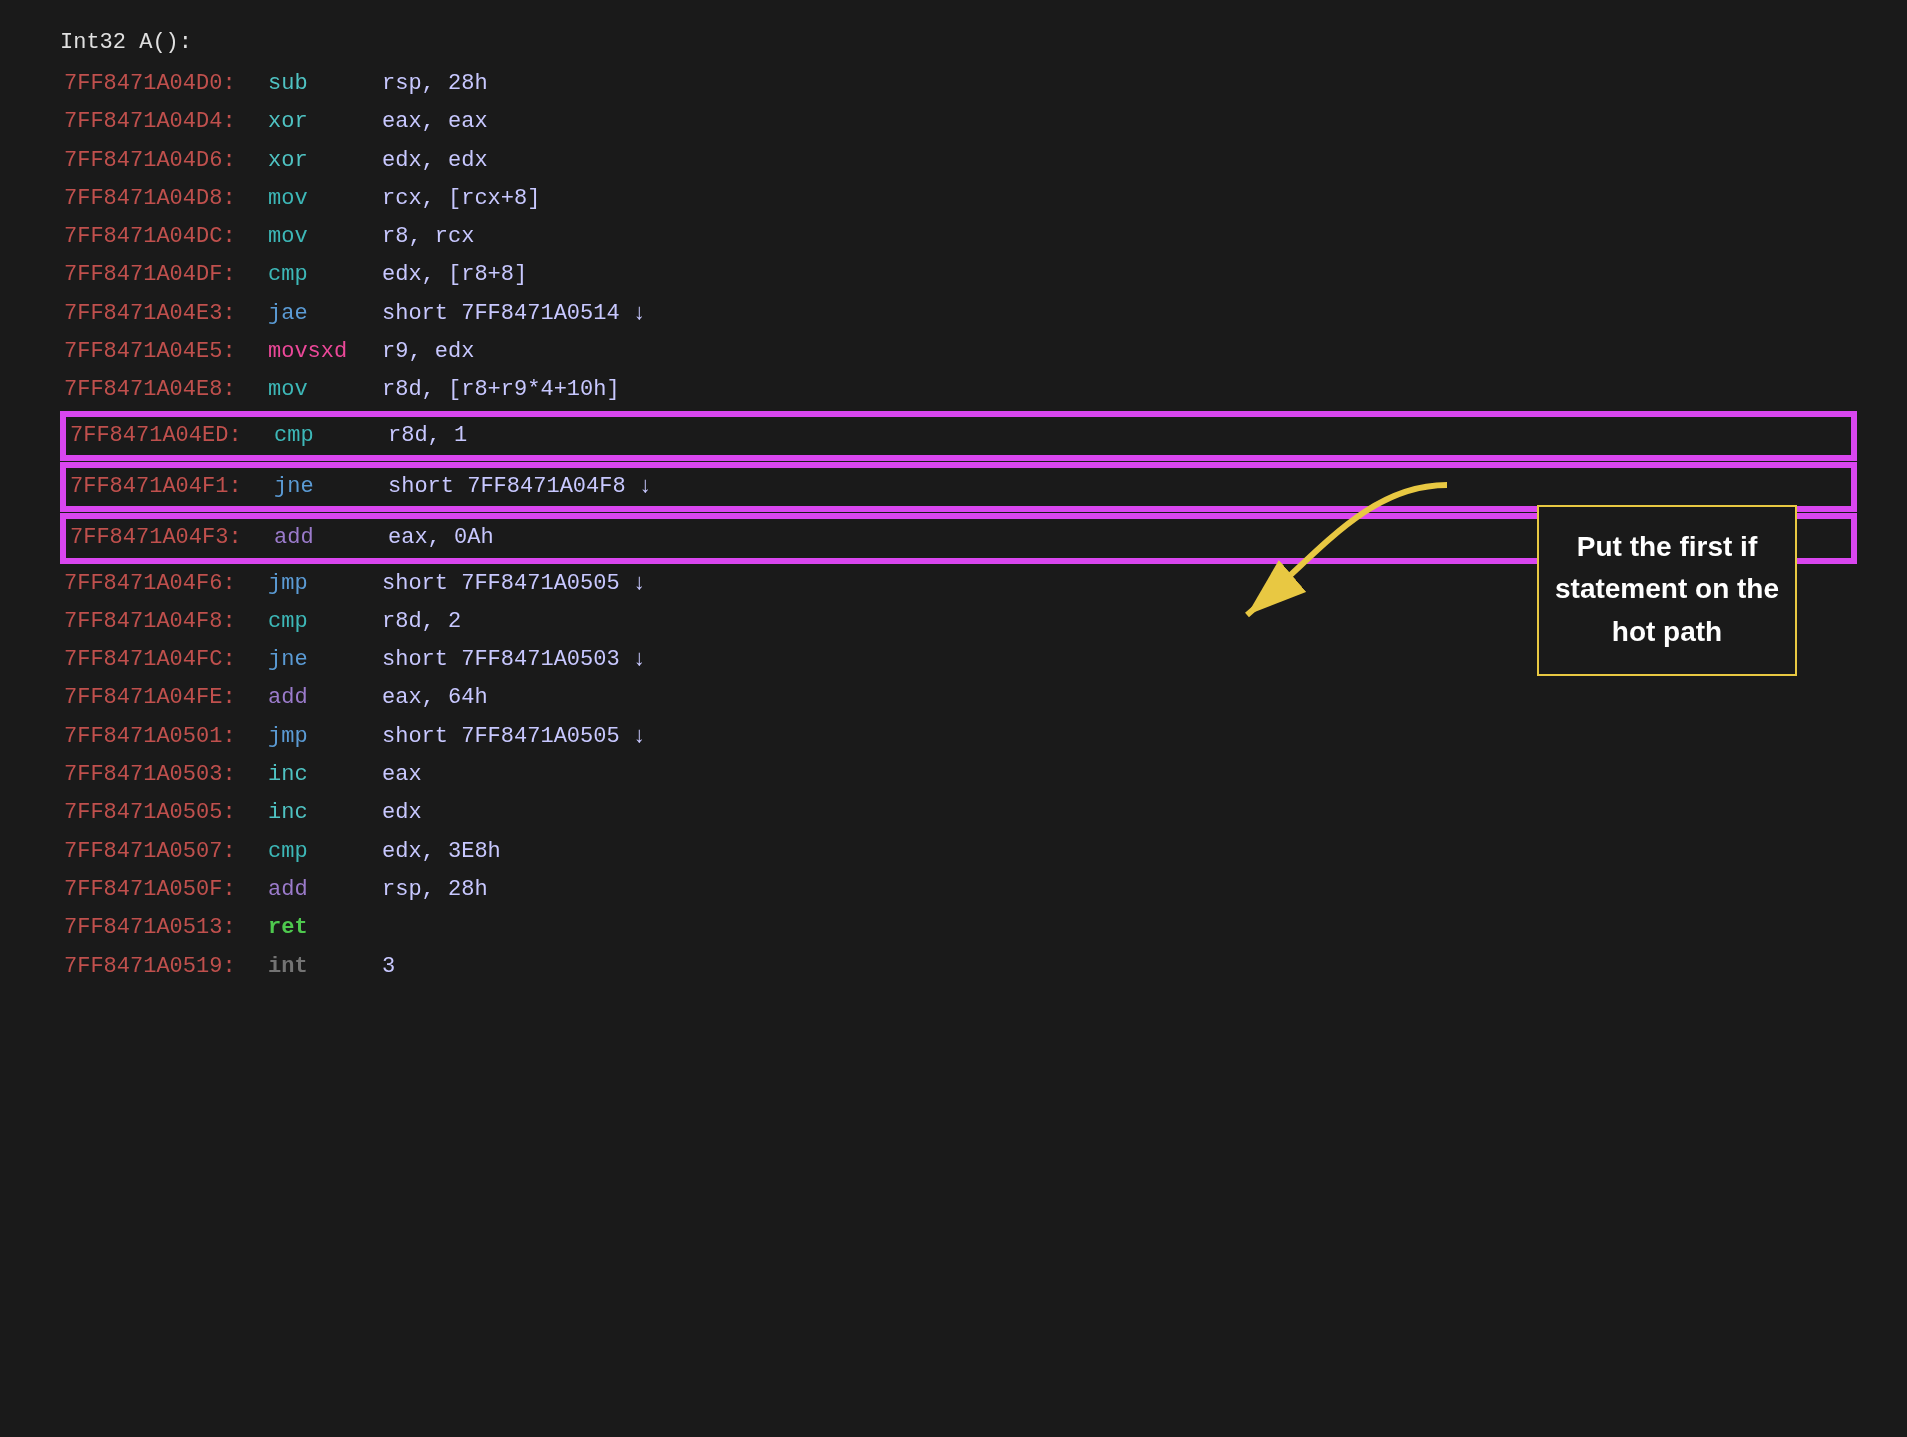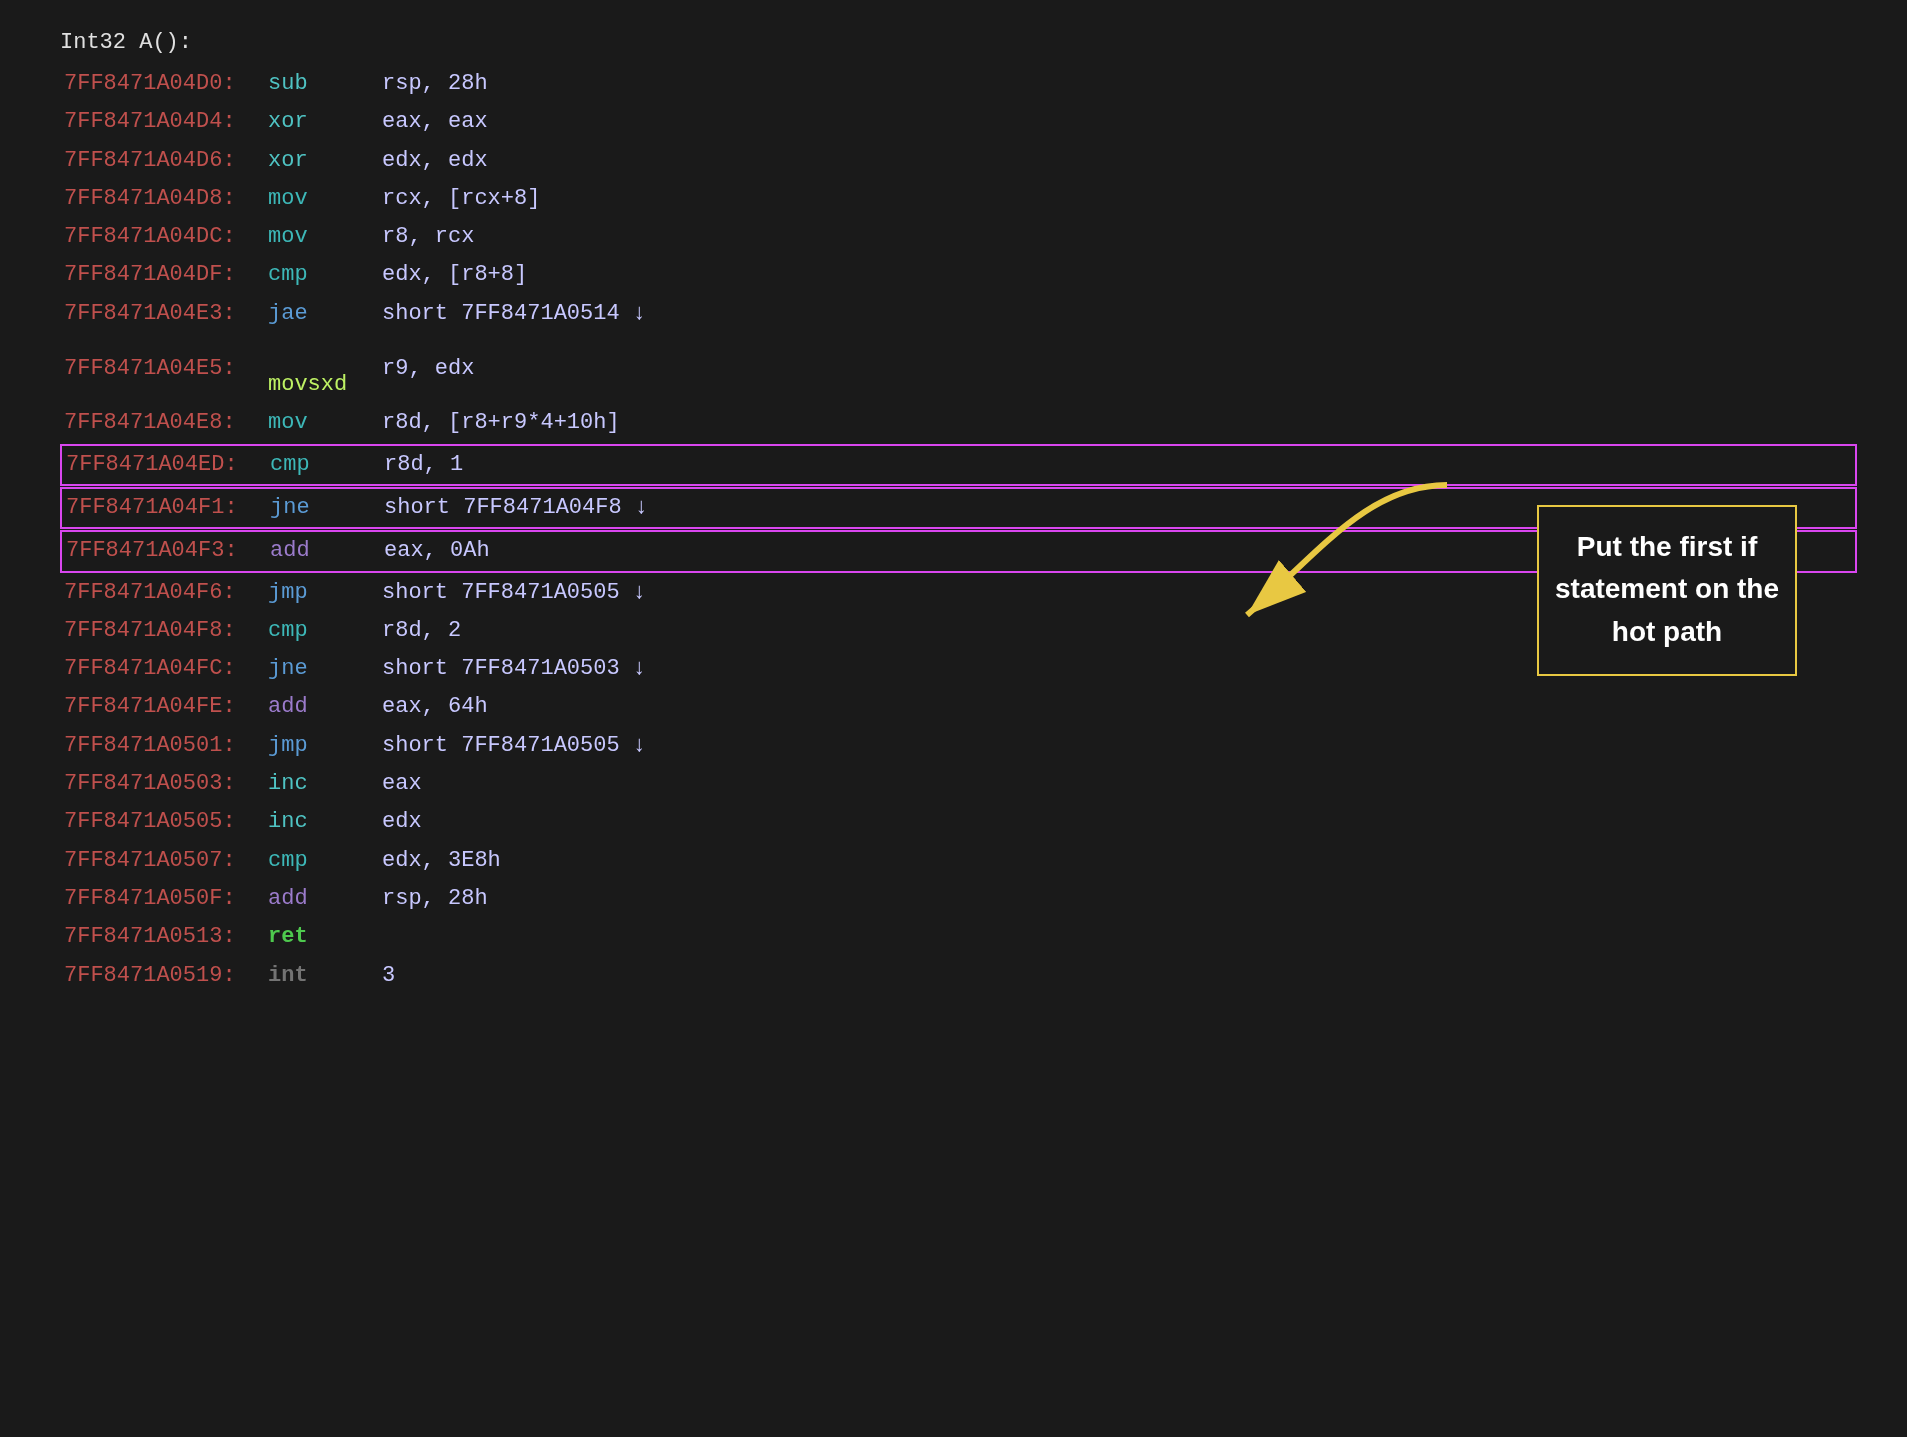--- a/index.html
+++ b/index.html
@@ -28,21 +28,21 @@
 
     .asm-line {
       display: flex;
       align-items: center;
       padding: 1px 4px;
       position: relative;
       gap: 14px;
     }
 
     .asm-line.highlighted {
-      border: 2px solid #d946ef;
+      border: 6px solid #d946ef;
       margin: 1px 0;
     }
 
     .addr {
       color: #c0504d;
       min-width: 190px;
       display: inline-block;
     }
 
     .mnemonic {
@@ -114,21 +114,21 @@
         <span class="mnemonic" style="color: rgb(61, 184, 184);">cmp</span>
         <span class="operand">edx, [r8+8]</span>
       </div>
       <div class="asm-line">
         <span class="addr">7FF8471A04E3:</span>
         <span class="mnemonic" style="color: rgb(91, 155, 213);">jae</span>
         <span class="operand">short 7FF8471A0514 ↓</span>
       </div>
       <div class="asm-line">
         <span class="addr">7FF8471A04E5:</span>
-        <span class="mnemonic" style="color: #bef264; margin-top: 33px;">movsxd</span>
+        <span class="mnemonic" style="color: #ec4899;">movsxd</span>
         <span class="operand">r9, edx</span>
       </div>
       <div class="asm-line">
         <span class="addr">7FF8471A04E8:</span>
         <span class="mnemonic" style="color: rgb(61, 184, 184);">mov</span>
         <span class="operand">r8d, [r8+r9*4+10h]</span>
       </div>
       <div class="asm-line highlighted">
         <span class="addr">7FF8471A04ED:</span>
         <span class="mnemonic" style="color: rgb(61, 184, 184);">cmp</span>

